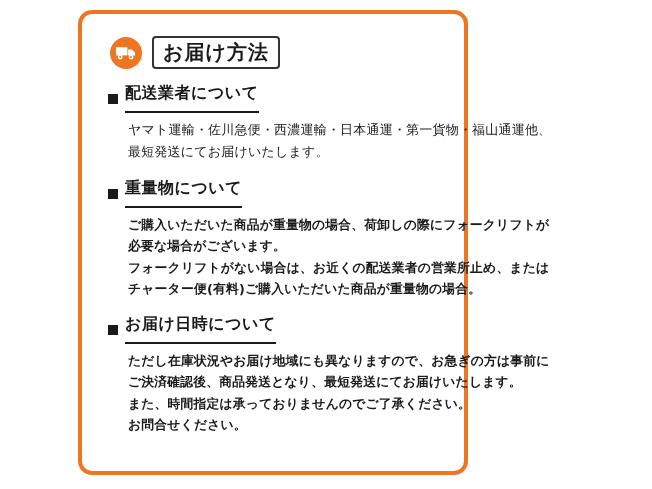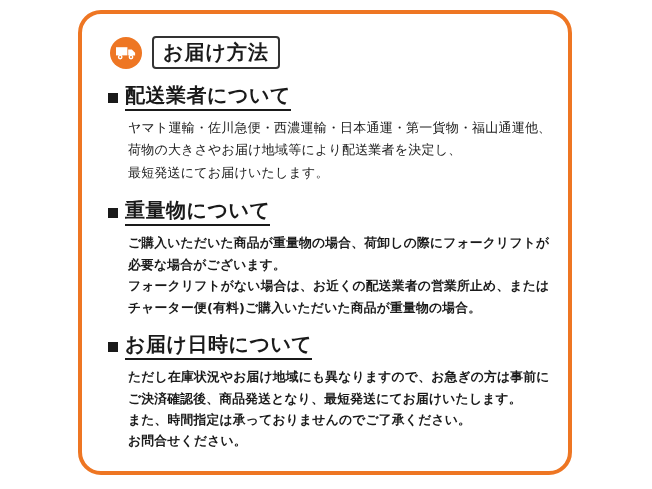--- a/index.html
+++ b/index.html
@@ -17,24 +17,24 @@
     position: relative;
     width: 652px;
     height: 489px;
     background: #ffffff;
     box-sizing: border-box;
   }
   .card {
     position: absolute;
     left: 78px;
     top: 10px;
-    width: 494px;
+    width: 390px;
     height: 465px;
     border: 4px solid #ee7623;
-    border-radius: 23px;
+    border-radius: 14px;
     background: #ffffff;
     box-sizing: border-box;
     padding: 16px 22px 10px 22px;
   }
   
   .header {
     display: flex;
     align-items: center;
     gap: 10px;
     margin: 6px 0 14px 6px;
@@ -76,26 +76,26 @@
   }
   .sq {
     width: 10px;
     height: 10px;
     background: #1a1a1a;
     flex: 0 0 auto;
     position: relative;
     top: 1px;
   }
   .section-title {
-    font-size: 20px;
+    font-size: 16px;
     font-weight: bold;
     color: #1a1a1a;
     letter-spacing: 0.5px;
     border-bottom: 2px solid #1a1a1a;
-    padding-bottom: 1px;
+    padding-bottom: 8px;
     line-height: 1.25;
     white-space: nowrap;
   }
   .body-lines {
     margin-left: 20px;
   }
   .line {
     font-size: 13px;
     color: #1a1a1a;
     line-height: 1.72;
@@ -131,21 +131,20 @@
       </span>
     </div>
 
     <div class="section sec-1">
       <div class="section-head">
         <span class="sq"></span>
         <span class="section-title">配送業者について</span>
       </div>
       <div class="body-lines">
         <div class="line">ヤマト運輸・佐川急便・西濃運輸・日本通運・第一貨物・福山通運他、</div>
-        <div class="line">荷物の大きさやお届け地域等により配送業者を決定し、</div>
         <div class="line">最短発送にてお届けいたします。</div>
       </div>
     </div>
 
     <div class="section sec-2">
       <div class="section-head">
         <span class="sq"></span>
         <span class="section-title">重量物について</span>
       </div>
       <div class="body-lines">

